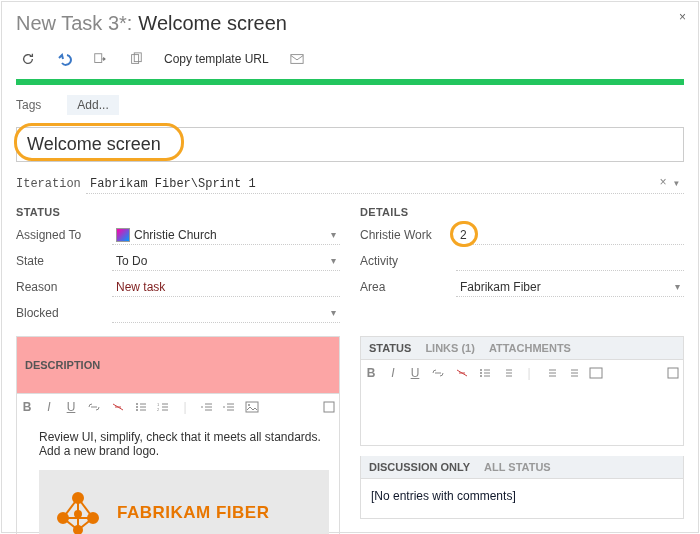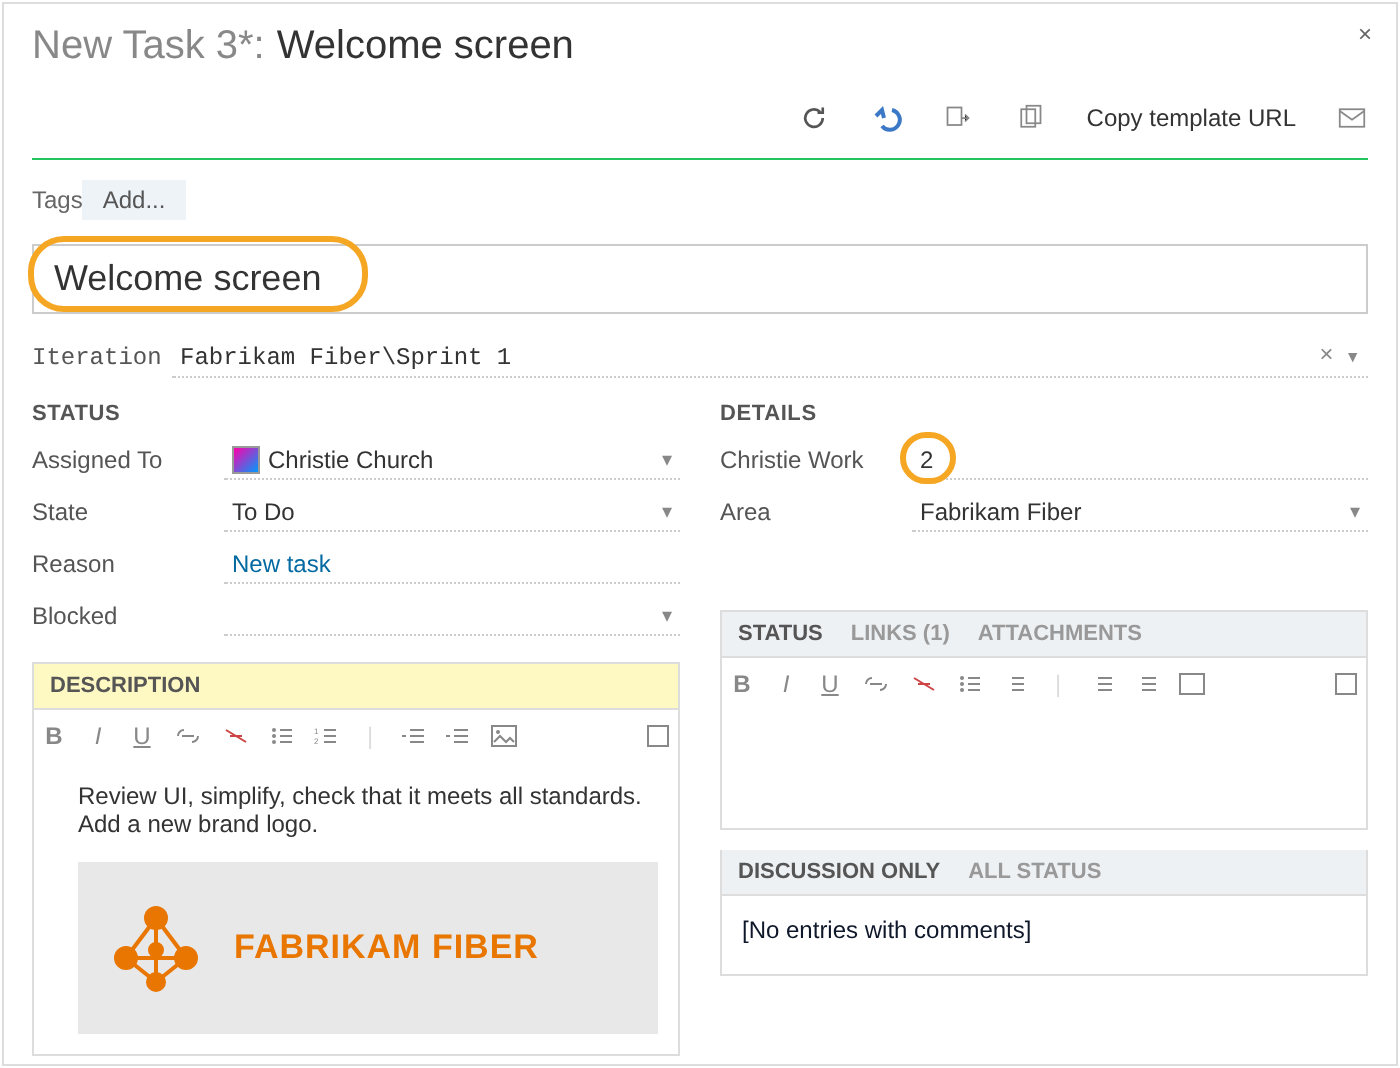--- a/index.html
+++ b/index.html
@@ -43,42 +43,41 @@
     right: 12px;
     font-size: 12px;
     color: #666;
     cursor: pointer;
   }
   .toolbar {
     display: flex;
     align-items: center;
     gap: 20px;
     padding: 6px 0 12px 4px;
-    border-bottom: 1px solid #22c55e;
+    border-bottom: 6px solid #22c55e;
     margin-bottom: 10px;
-    justify-content: flex-end;
   }
   .toolbar .tb-icon {
     width: 16px;
     height: 16px;
     display: inline-flex;
     align-items: center;
     justify-content: center;
     color: #555;
     cursor: pointer;
   }
   .toolbar .copy-url {
     font-size: 12px;
     color: #333;
     cursor: pointer;
   }
   .tags-row {
     display: flex;
     align-items: center;
-    gap: 0;
+    gap: 26px;
     margin-bottom: 12px;
     font-size: 12px;
   }
   .tags-label { color: #666; }
   .tags-add {
     background: #eef3f8;
     padding: 3px 10px;
     color: #555;
     cursor: pointer;
   }
@@ -144,35 +143,35 @@
   .field-value {
     flex: 1;
     border-bottom: 1px dotted #ccc;
     padding: 2px 4px;
     display: flex;
     align-items: center;
     justify-content: space-between;
     font-size: 12px;
     min-height: 20px;
   }
-  .field-value.placeholder { color: #0369a1; }
+  .field-value.placeholder { color: #7f1d1d; }
   .dropdown-caret { color: #888; font-size: 10px; }
   .avatar {
     width: 14px; height: 14px;
     background: linear-gradient(135deg,#f0a 0%,#09f 100%);
     border: 1px solid #999;
     margin-right: 4px;
     display: inline-block;
   }
   .rw-wrap { position: relative; }
   .rw-oval { top: -4px; left: -6px; width: 28px; height: 26px; }
   .panel-head {
-    background: #fef9c3;
+    background: #fca5a5;
     border: 1px solid #ddd;
-    padding: 5px 8px;
+    padding: 22px 8px;
     font-size: 11px;
     font-weight: 700;
     color: #555;
     margin-top: 12px;
   }
   .rt-toolbar {
     display: flex;
     align-items: center;
     gap: 10px;
     padding: 6px 4px;
@@ -430,20 +429,26 @@
       <div class="section-head">DETAILS</div>
 
       <div class="field-row">
         <div class="field-label">Christie Work</div>
         <div class="field-value rw-wrap">
           <span>2</span>
           <div class="highlight-oval rw-oval"></div>
         </div>
       </div>
 
+      <div class="field-row">
+        <div class="field-label">Activity</div>
+        <div class="field-value">
+          <span></span>
+        </div>
+      </div>
 
       <div class="field-row">
         <div class="field-label">Area</div>
         <div class="field-value">
           <span>Fabrikam Fiber</span>
           <span class="dropdown-caret">▾</span>
         </div>
       </div>
 
       <div style="height:22px"></div>

